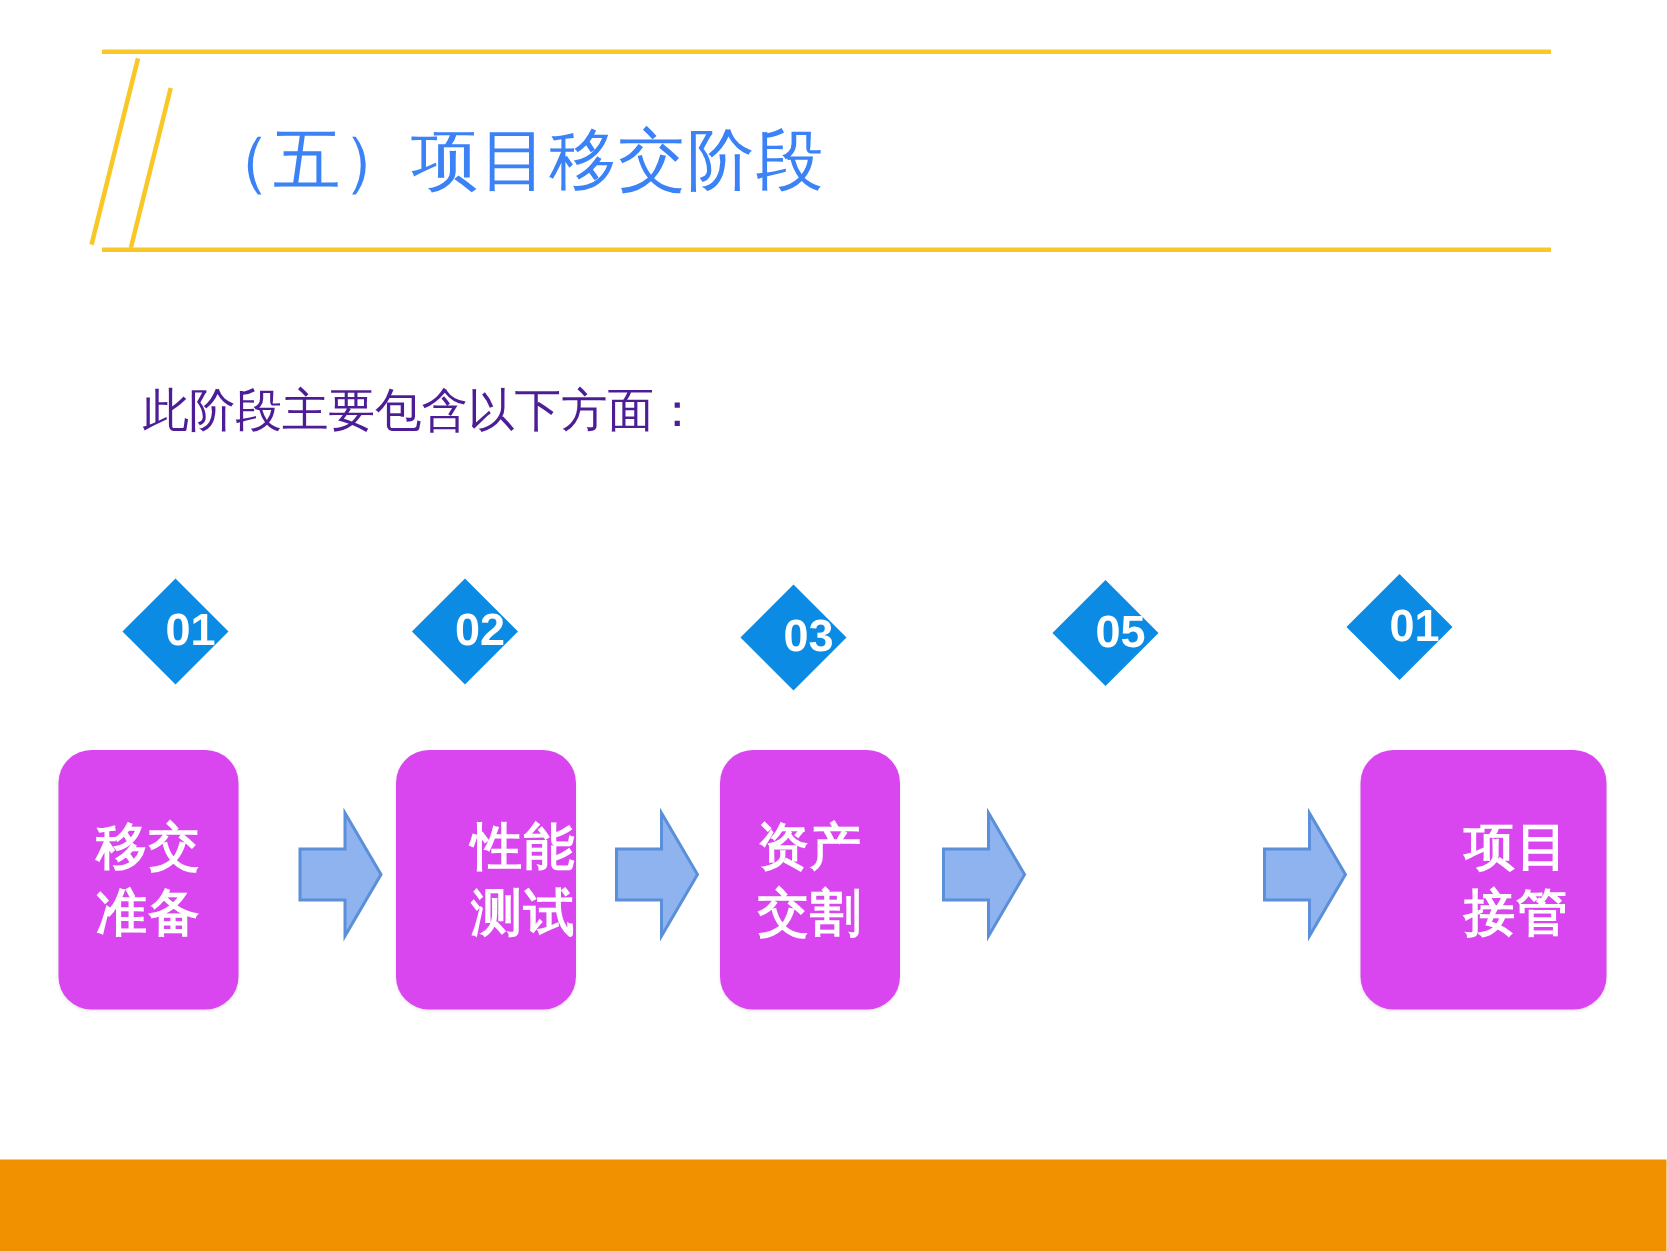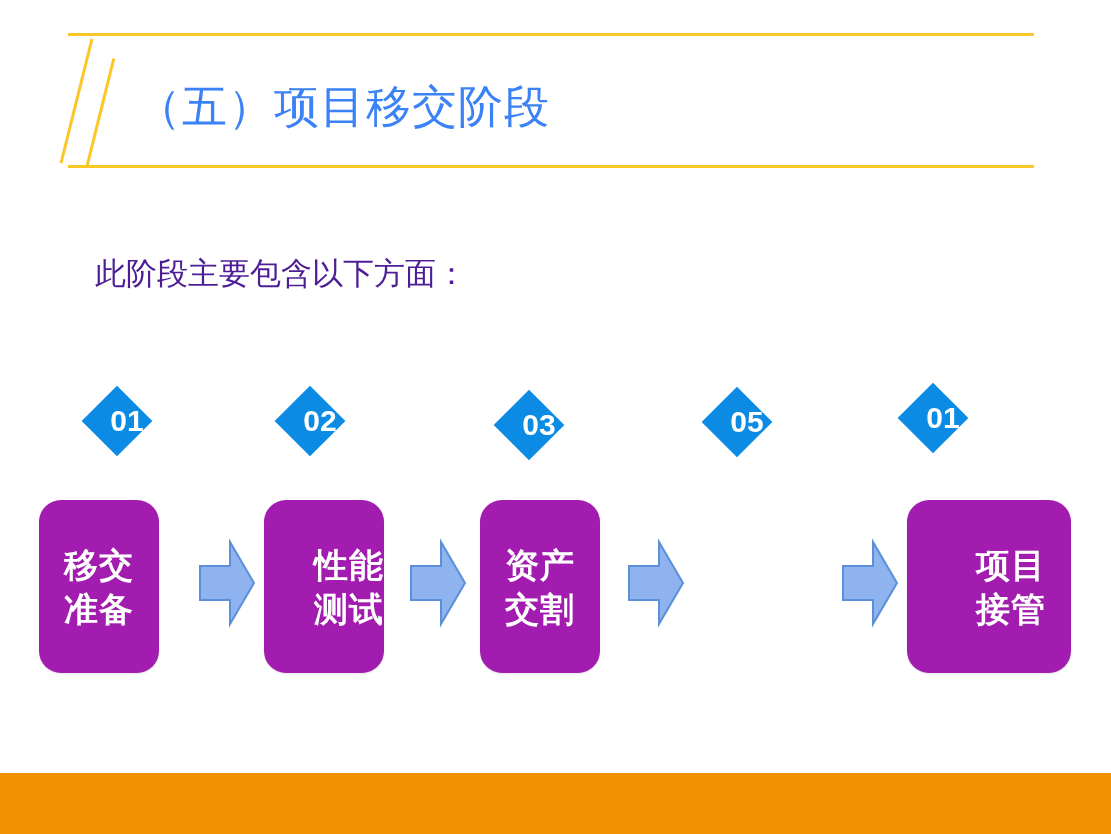--- a/index.html
+++ b/index.html
@@ -103,21 +103,21 @@
     line-height: 30px;
     color: #FFFFFF;
     font-weight: 700;
     letter-spacing: 0px;
   }
 
   .stage-box {
     position: absolute;
     width: 120px;
     height: 173px;
-    background: #a21caf;
+    background: #d946ef;
     border-radius: 22px;
     box-shadow: 0 1px 2px rgba(0,0,0,0.10);
     display: flex;
     flex-direction: column;
     align-items: center;
     justify-content: center;
   }
   .stage-label {
     font-family: "Liberation Sans", "DejaVu Sans", sans-serif;
     font-size: 34px;

